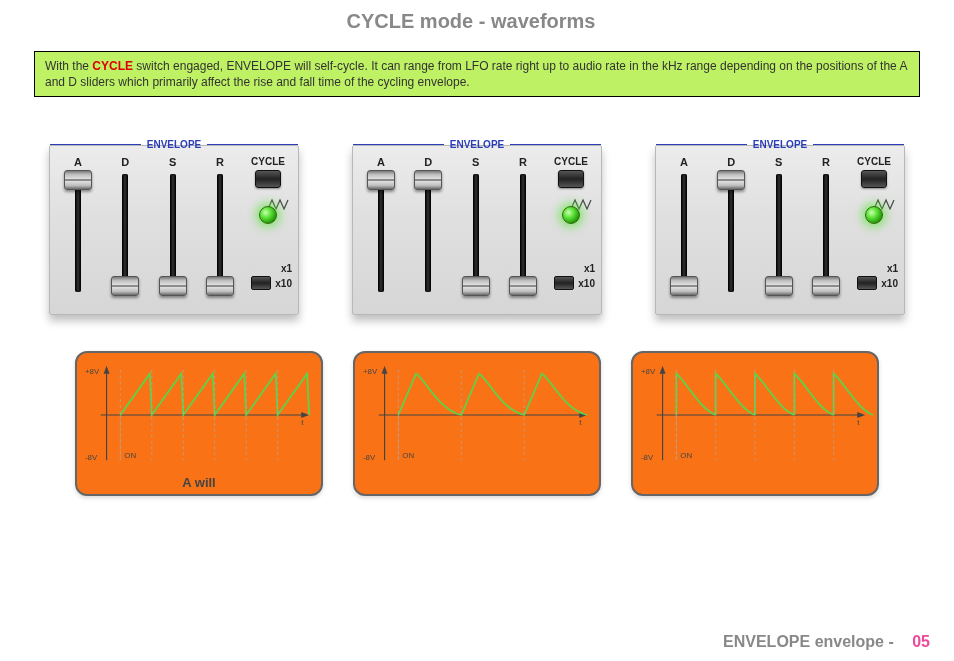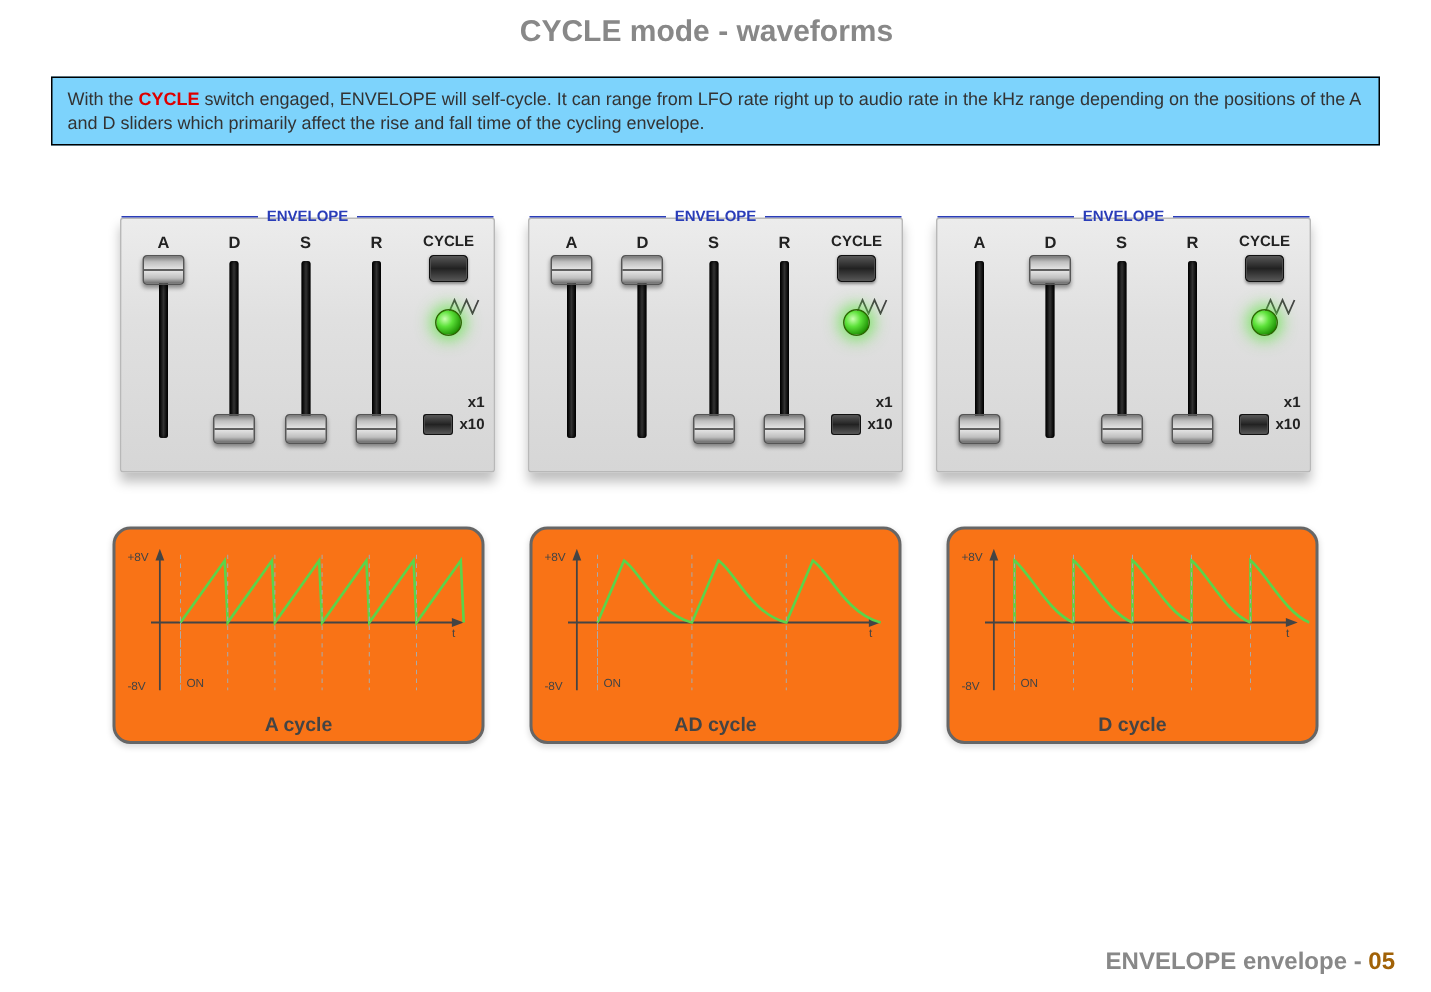--- a/index.html
+++ b/index.html
@@ -14,32 +14,32 @@
   .page-title {
     text-align: center;
     font-size: 20px;
     font-weight: bold;
     color: #888;
     padding: 10px 12px 18px 0;
   }
   .desc-box {
     margin: 0 34px;
     border: 1px solid #000;
-    background: #7dd3fc;
+    background: #bef264;
     padding: 6px 10px;
     font-size: 12px;
     line-height: 1.35;
     color: #333;
   }
   .desc-box .highlight { color: #d00; font-weight: bold; }
 
   .panels-row {
     display: flex;
     justify-content: space-between;
-    padding: 0 80px;
+    padding: 0 49px;
     margin-top: 48px;
     text-align: center;
   }
 
   
   .env-panel {
     width: 250px;
     height: 170px;
     background: linear-gradient(180deg,#ececec 0%,#e0e0e0 40%,#d6d6d6 100%);
     border: 1px solid #b8b8b8;
@@ -176,21 +176,21 @@
   .axis { stroke:#444; stroke-width:1.2; }
   .grid { stroke:#aaa; stroke-width:0.7; stroke-dasharray:3 3; }
   .arrowhead { fill:#444; }
 
   .footer {
     position:absolute;
     right:24px; bottom:10px;
     font-size:16px; font-weight:bold;
     color:#888;
   }
-  .footer .pg { color:#a16207; }
+  .footer .pg { color:#ec4899;margin-left:14px; }
 </style>
 </head>
 <body>
 
 <div class="page-title">CYCLE mode - waveforms</div>
 
 <div class="desc-box">
   <span>With the </span><span class="highlight">CYCLE</span><span> switch engaged, ENVELOPE will self-cycle. It can range from LFO rate right up to audio rate in the kHz range depending on the positions of the A and D sliders which primarily affect the rise and fall time of the cycling envelope.</span>
 </div>
 
@@ -378,59 +378,57 @@
     <line class="grid" x1="40" y1="54" x2="40" y2="100"></line>
     <text class="on-text" x="44" y="98">ON</text>
       <path class="wave" d="M40 54 L 70 12 L 72 54 L 102 12 L 104 54 L 134 12 L 136 54 L 166 12 L 168 54 L 198 12 L 200 54 L 230 12 L 232 54 "></path>
         <line class="grid" x1="40" y1="8" x2="40" y2="100"></line>
         <line class="grid" x1="72" y1="8" x2="72" y2="100"></line>
         <line class="grid" x1="104" y1="8" x2="104" y2="100"></line>
         <line class="grid" x1="136" y1="8" x2="136" y2="100"></line>
         <line class="grid" x1="168" y1="8" x2="168" y2="100"></line>
         <line class="grid" x1="200" y1="8" x2="200" y2="100"></line>
     </svg>
-    <div class="plot-caption">A cycle</div>
+    <div class="plot-caption">A will</div>
   </div>
     <div class="plot-box">
     <svg class="plot-svg" viewBox="0 0 240 108">
 
     <line class="axis" x1="26" y1="8" x2="26" y2="100"></line>
     <polygon class="arrowhead" points="26,4 23,12 29,12"></polygon>
     <line class="axis" x1="20" y1="54" x2="228" y2="54"></line>
     <polygon class="arrowhead" points="232,54 224,51 224,57"></polygon>
     <text class="axis-text" x="4" y="12">+8V</text>
     <text class="axis-text" x="4" y="100">-8V</text>
     <text class="axis-text" x="224" y="64">t</text>
     <line class="grid" x1="40" y1="54" x2="40" y2="100"></line>
     <text class="on-text" x="44" y="98">ON</text>
       <path class="wave" d="M40 54 L 58 12 C 68 18, 80 48, 104 54 L 122 12 C 132 18, 144 48, 168 54 L 186 12 C 196 18, 208 48, 232 54 "></path>
         <line class="grid" x1="40" y1="8" x2="40" y2="100"></line>
         <line class="grid" x1="104" y1="8" x2="104" y2="100"></line>
         <line class="grid" x1="168" y1="8" x2="168" y2="100"></line>
     </svg>
-    <div class="plot-caption">AD cycle</div>
   </div>
     <div class="plot-box">
     <svg class="plot-svg" viewBox="0 0 240 108">
 
     <line class="axis" x1="26" y1="8" x2="26" y2="100"></line>
     <polygon class="arrowhead" points="26,4 23,12 29,12"></polygon>
     <line class="axis" x1="20" y1="54" x2="228" y2="54"></line>
     <polygon class="arrowhead" points="232,54 224,51 224,57"></polygon>
     <text class="axis-text" x="4" y="12">+8V</text>
     <text class="axis-text" x="4" y="100">-8V</text>
     <text class="axis-text" x="224" y="64">t</text>
     <line class="grid" x1="40" y1="54" x2="40" y2="100"></line>
     <text class="on-text" x="44" y="98">ON</text>
       <path class="wave" d="M 40 54 L 40 12 C 50 20, 64 48, 80 54 M 80 54 L 80 12 C 90 20, 104 48, 120 54 M 120 54 L 120 12 C 130 20, 144 48, 160 54 M 160 54 L 160 12 C 170 20, 184 48, 200 54 M 200 54 L 200 12 C 210 20, 224 48, 240 54 "></path>
         <line class="grid" x1="40" y1="8" x2="40" y2="100"></line>
         <line class="grid" x1="80" y1="8" x2="80" y2="100"></line>
         <line class="grid" x1="120" y1="8" x2="120" y2="100"></line>
         <line class="grid" x1="160" y1="8" x2="160" y2="100"></line>
         <line class="grid" x1="200" y1="8" x2="200" y2="100"></line>
     </svg>
-    <div class="plot-caption">D cycle</div>
   </div>
   </div>
 
 <div class="footer">
   <span>ENVELOPE envelope - </span><span class="pg">05</span>
 </div>
 
 </body></html>

